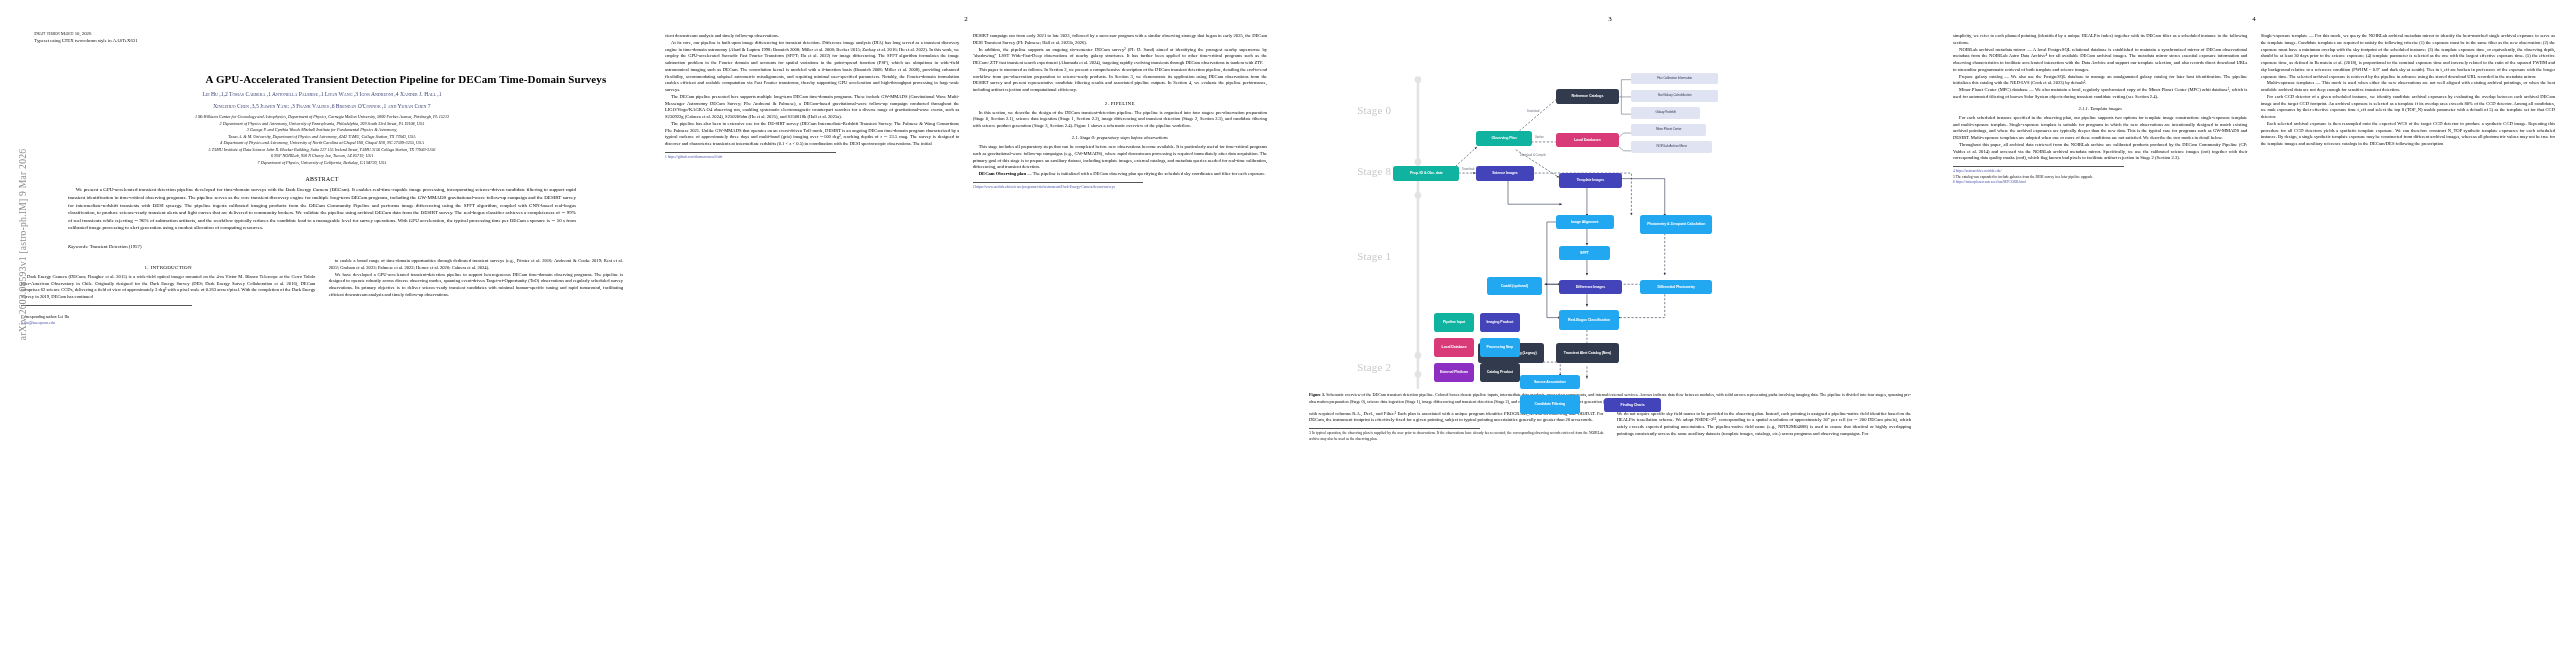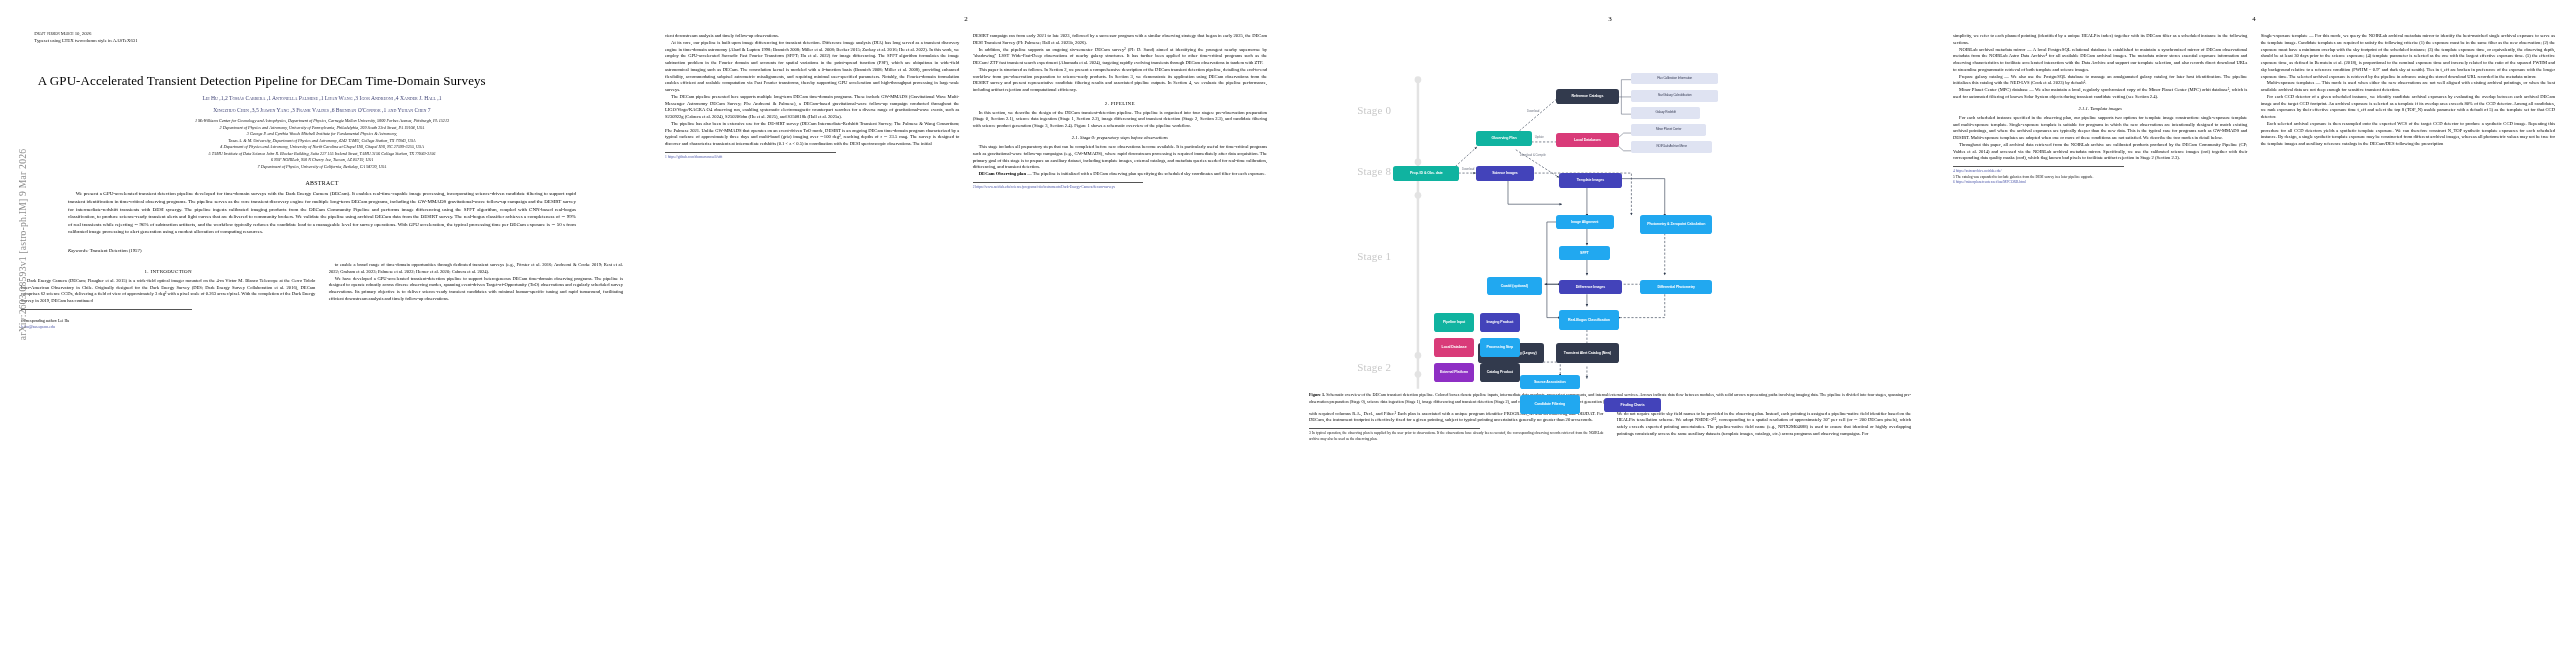--- a/index.html
+++ b/index.html
@@ -48,23 +48,23 @@
   }
   .draft-head {
     font-variant: small-caps;
     font-size: 4.8px;
     line-height: 1.45;
     color: #111;
     margin-left: 13.3px;
   }
   .draft-head .l2 { font-variant: normal; }
   .title {
-    text-align: left;
-    font-weight: normal;
-    font-size: 13px;
+    text-align: right;
+    font-weight: bold;
+    font-size: 11px;
     margin: 28px 16.7px 5px 16.7px;
     letter-spacing: 0.1px;
     color: #000;
   }
   .authors {
     text-align: center;
     font-variant: small-caps;
     font-size: 5.6px;
     color: #3b3f72;
     line-height: 1.5;

